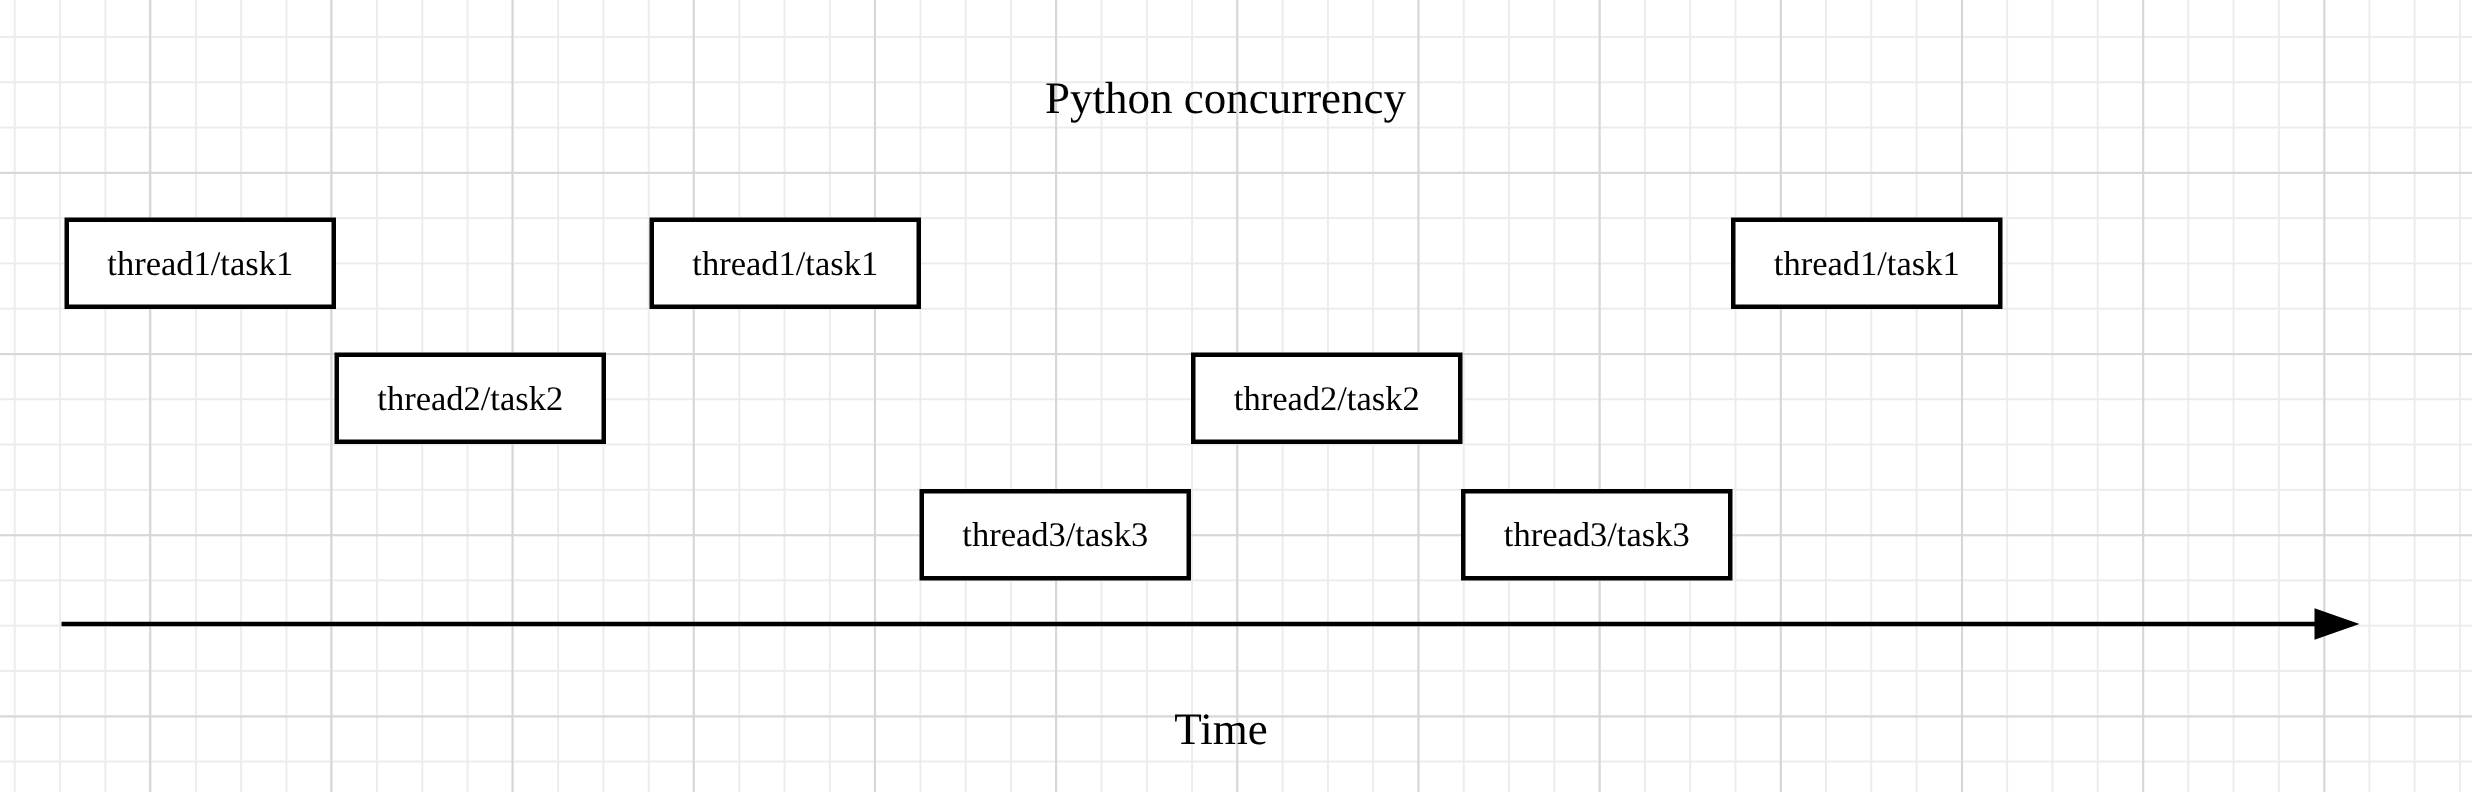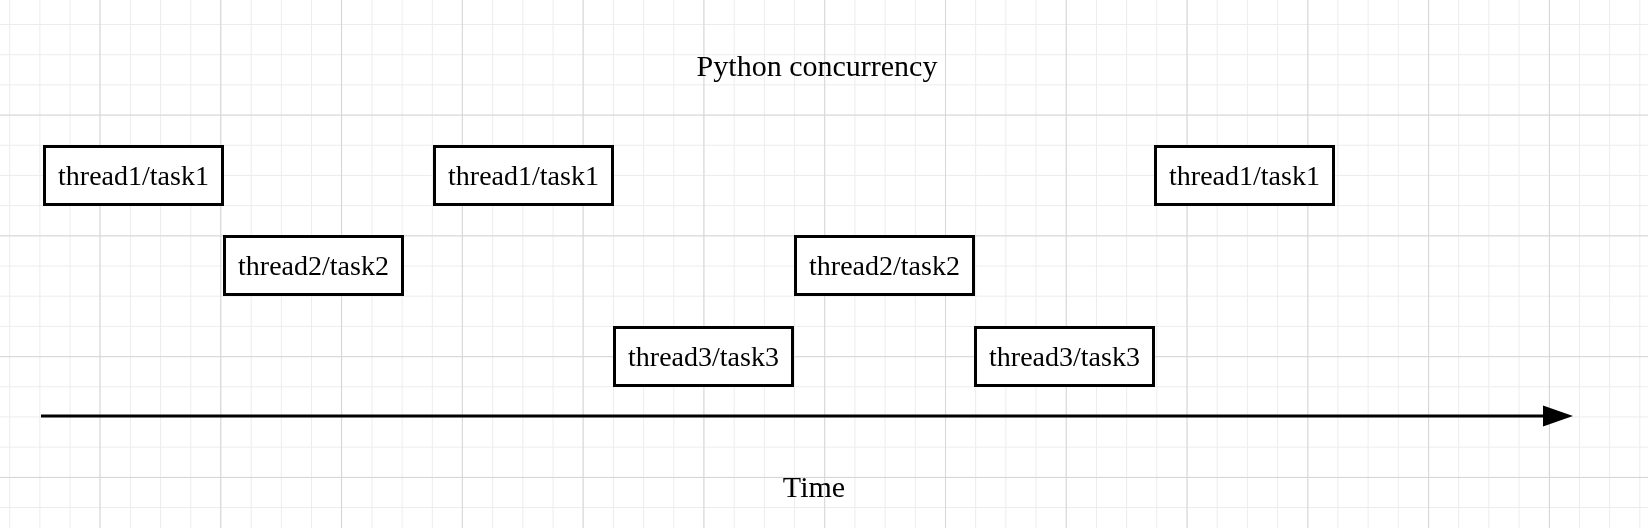--- a/index.html
+++ b/index.html
@@ -46,21 +46,21 @@
     margin-left: 24px;
   }
   .node {
     position: absolute;
     box-sizing: border-box;
     border: 3px solid var(--box-border, #000000);
     background: var(--box-fill, #ffffff);
     display: flex;
     align-items: center;
     justify-content: center;
-    font-size: 28px;
+    font-size: 23px;
     color: var(--text, #000000);
     white-space: nowrap;
   }
   .arrow-svg {
     position: absolute;
     inset: 0;
     width: 1648px;
     height: 528px;
     pointer-events: none;
   }

